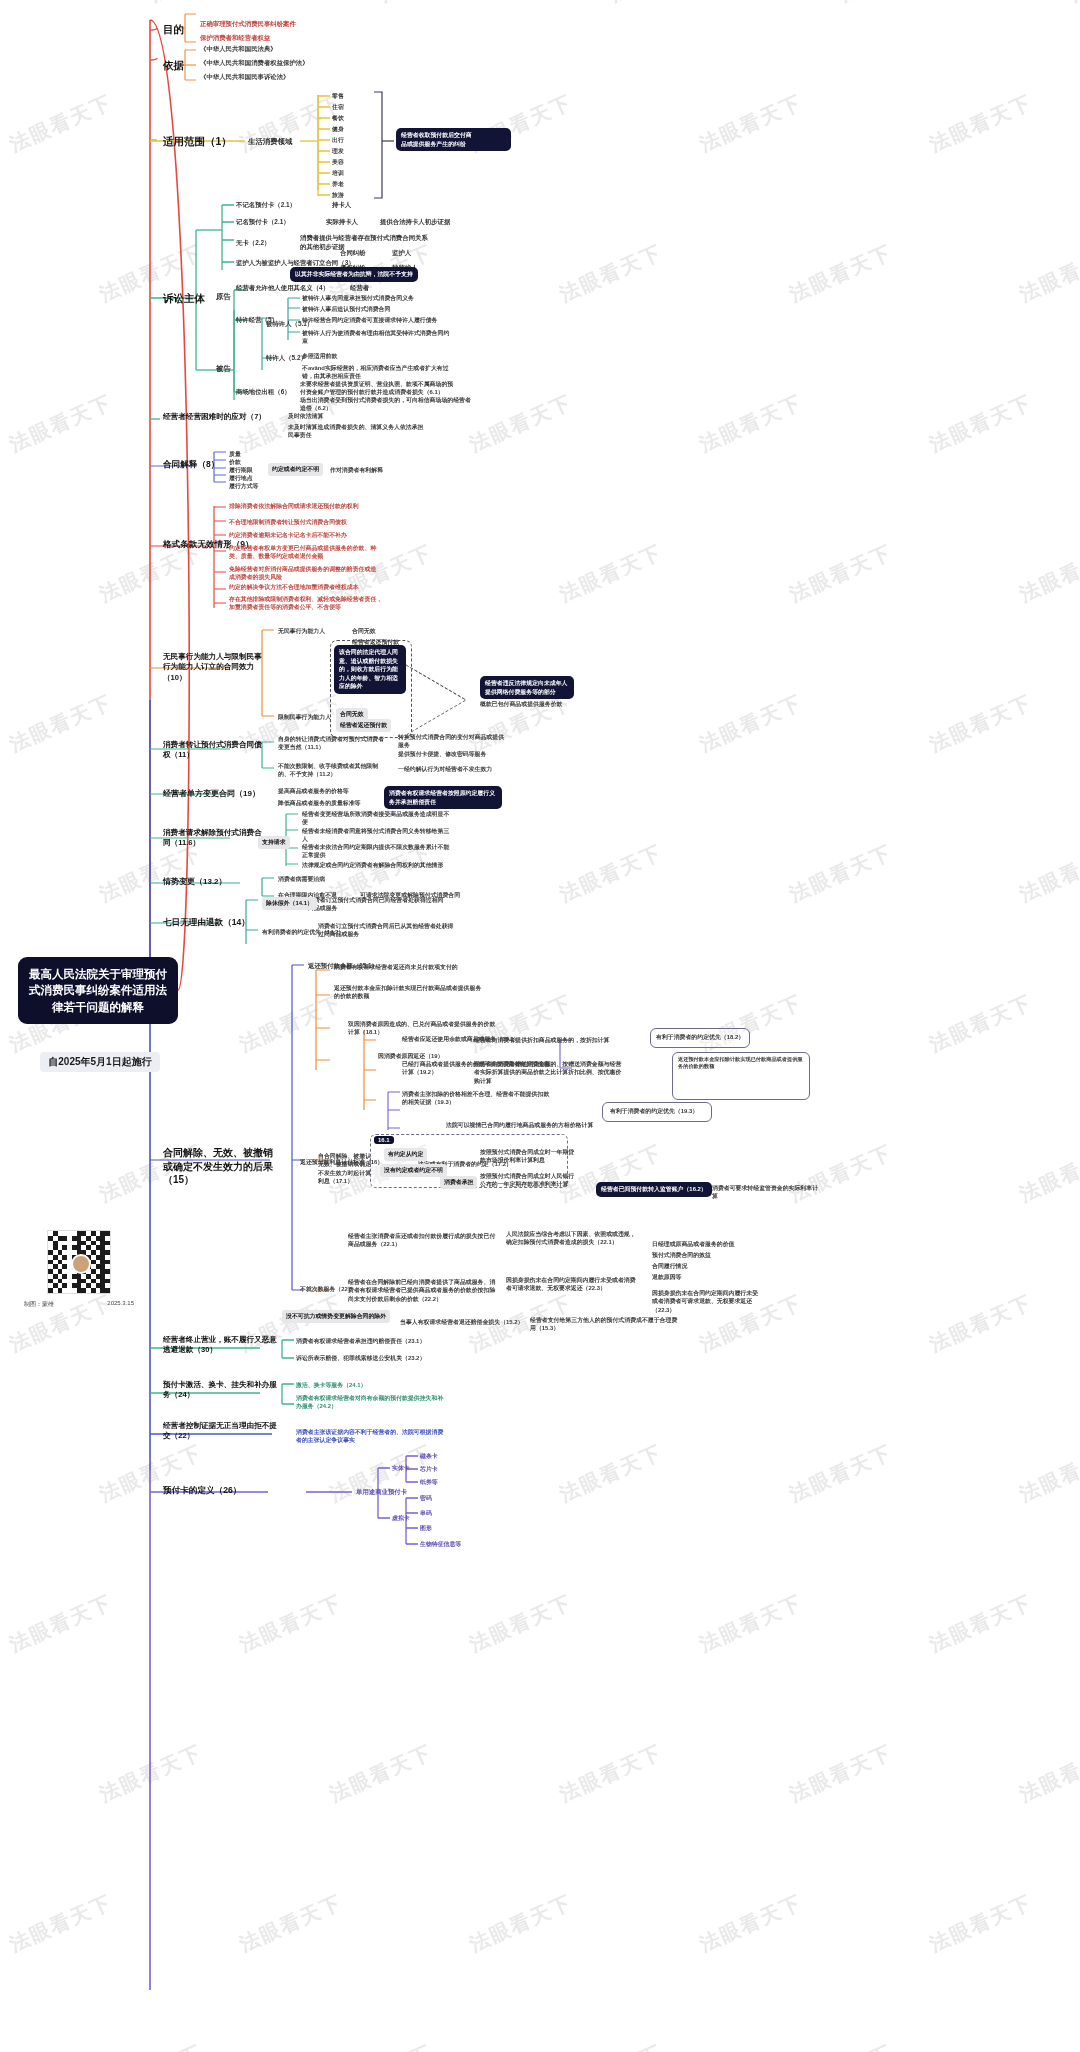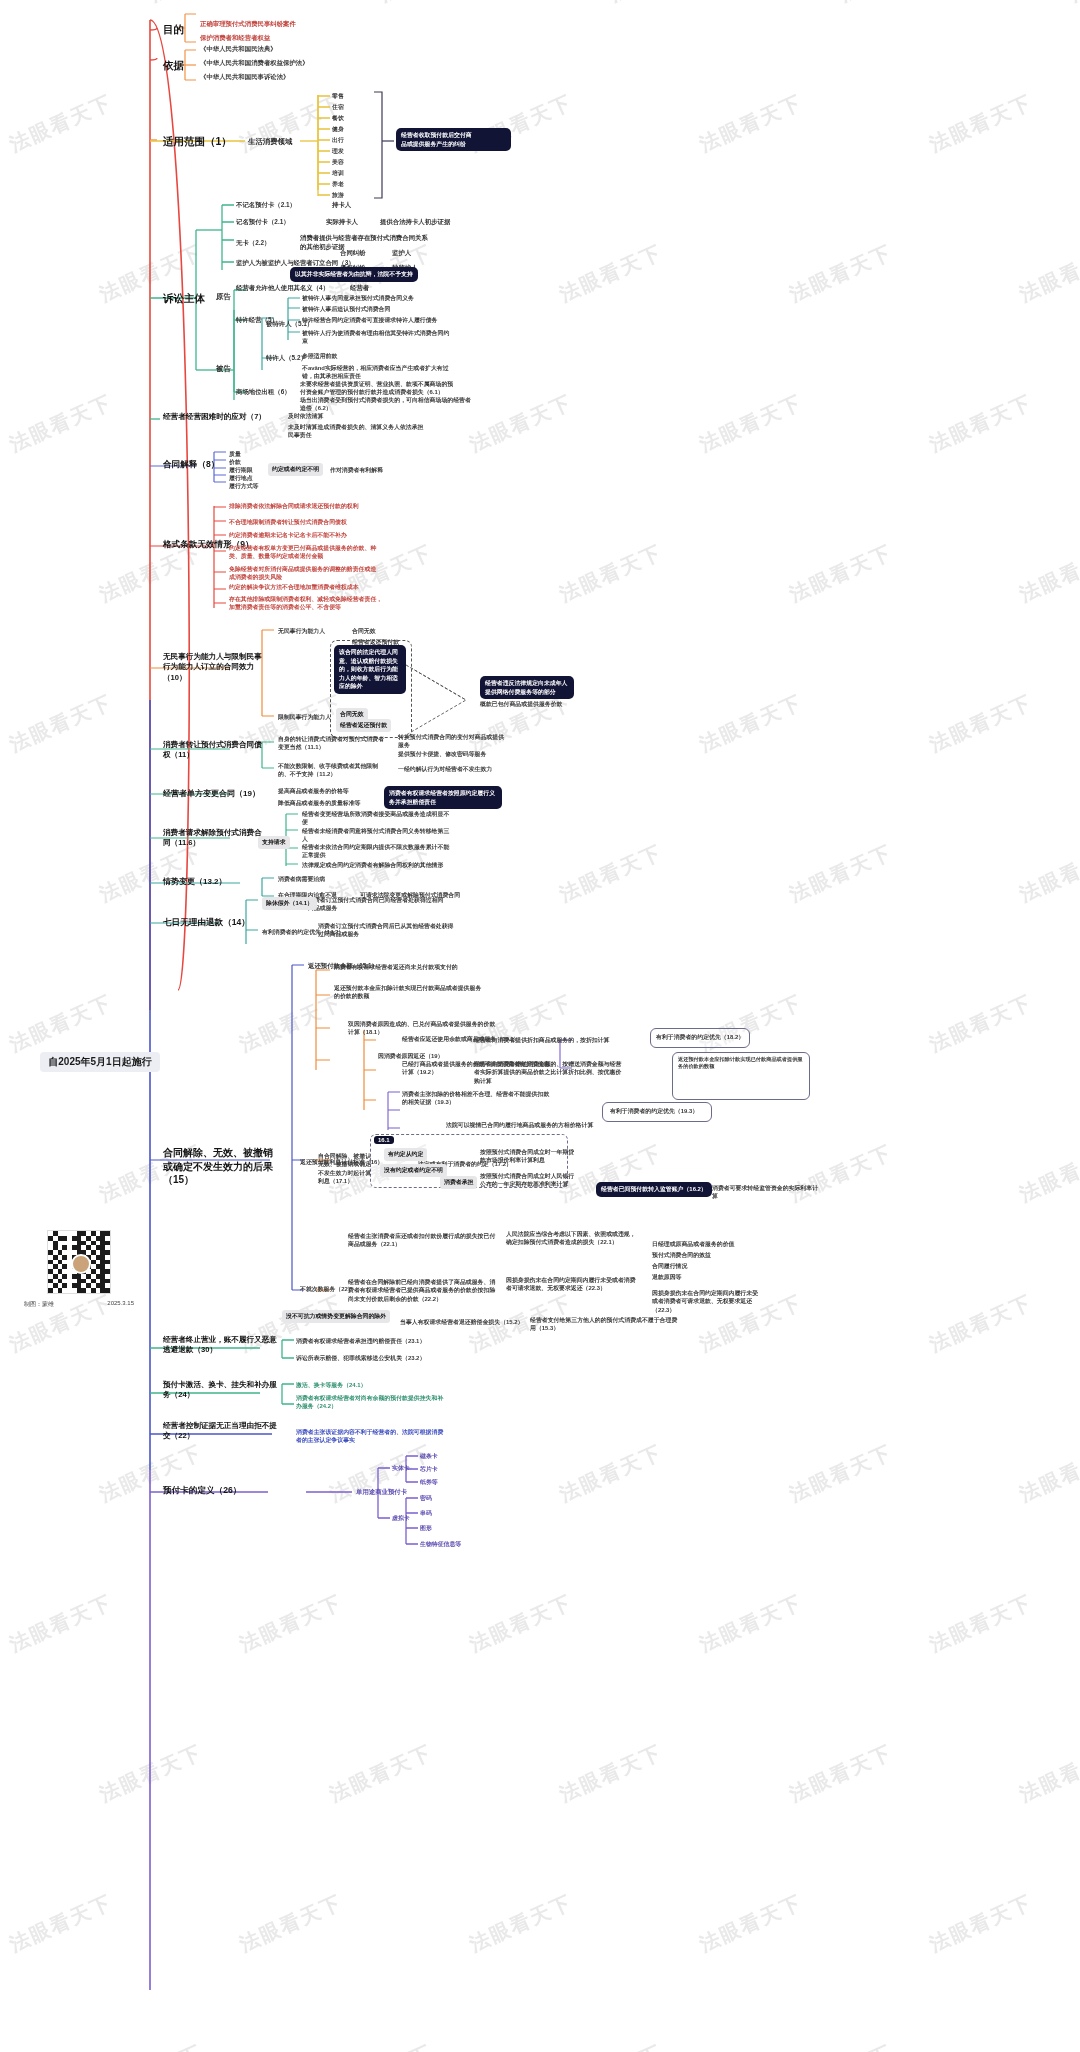--- a/index.html
+++ b/index.html
@@ -280,20 +280,21 @@
     <g stroke="#7b5fd0" stroke-width="1.3" fill="none">
       <path d="M150 1492 L268 1492"></path>
       <path d="M306 1492 L352 1492"></path>
       <path d="M378 1468 L378 1518"></path>
       <path d="M378 1468 L390 1468 M378 1518 L390 1518"></path>
       <path d="M406 1456 L406 1482 M406 1456 L418 1456 M406 1469 L418 1469 M406 1482 L418 1482"></path>
       <path d="M406 1498 L406 1544 M406 1498 L418 1498 M406 1513 L418 1513 M406 1528 L418 1528 M406 1544 L418 1544"></path>
     </g>
   </svg>
 
+  <div class="root">最高人民法院关于审理预付式消费民事纠纷案件适用法律若干问题的解释</div>
   <div class="root-sub">自2025年5月1日起施行</div>
 
   <div class="qr">
     <div class="qr-grid" id="qrg">
         <i style="background: transparent;"></i>
         <i></i>
         <i style="background: transparent;"></i>
         <i style="background: transparent;"></i>
         <i style="background: transparent;"></i>
         <i style="background: transparent;"></i>

